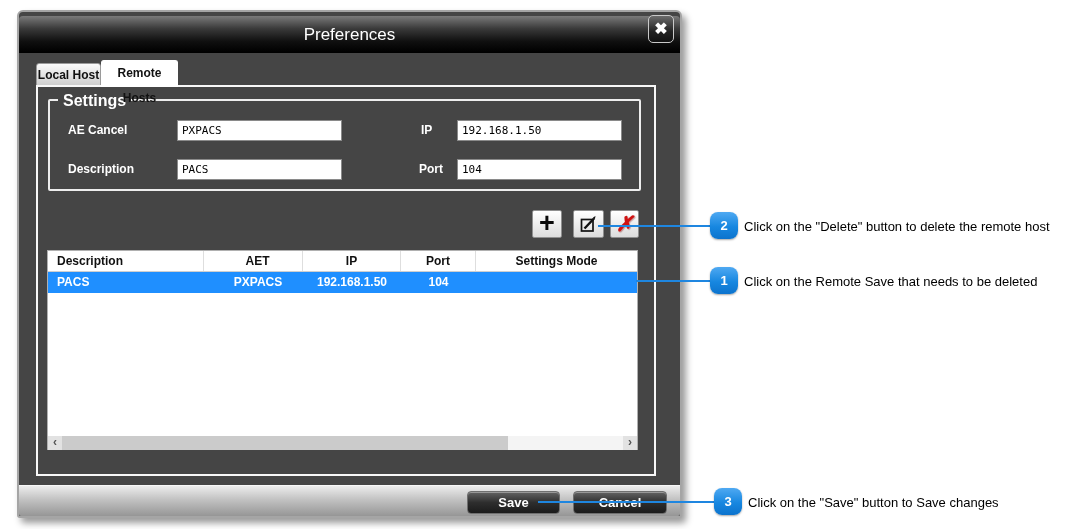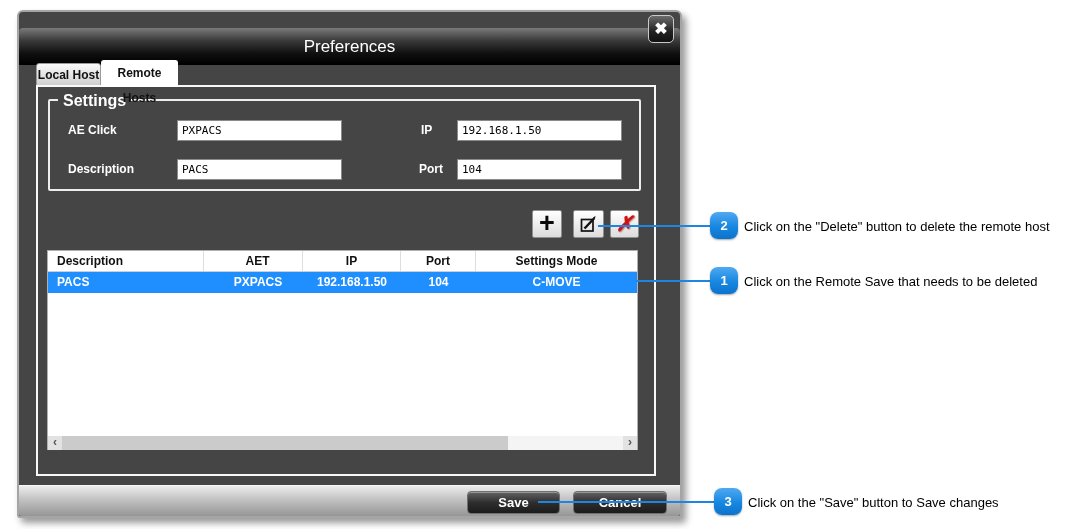--- a/index.html
+++ b/index.html
@@ -5,21 +5,21 @@
   * { box-sizing: border-box; margin: 0; padding: 0; }
   html, body { width: 1066px; height: 529px; background: #ffffff; overflow: hidden;
     font-family: "Liberation Sans", sans-serif; }
   .abs { position: absolute; }
 
   
   .dialog { left: 17px; top: 10px; width: 665px; height: 508px;
     background: #454545; border: 2px solid #a5a5a5; border-radius: 6px 6px 3px 3px;
     box-shadow: 4px 5px 7px rgba(0,0,0,.40); z-index: 1; }
 
-  .titlebar { left: 0; top: 16px; width: 661px; height: 37px;
+  .titlebar { left: 0; top: 4px; width: 661px; height: 37px;
     background: linear-gradient(180deg, #7a7a7a 0%, #3a3a3a 35%, #101010 70%, #000 100%);
     border-radius: 4px 4px 0 0; border-bottom: 1px solid #000; }
   .title { width: 100%; text-align: center; line-height: 37px; color: #fff; font-size: 17px; }
   .close-btn { left: 629px; top: 3px; width: 26px; height: 28px;
     background: linear-gradient(180deg, #6b6b6b, #222 60%, #111);
     border: 1px solid #c9c9c9; border-radius: 5px; color: #fff;
     font-size: 16px; font-weight: bold; text-align: center; line-height: 26px; cursor: pointer; }
 
   
   .tab { font-size: 12px; font-weight: bold; color: #111; text-align: center; cursor: pointer; }
@@ -104,21 +104,21 @@
   <div class="abs close-btn">✖</div>
 
   <div class="abs tab tab-inactive">Local Host</div>
   <div class="abs tab tab-active">Remote Hosts</div>
 
   <div class="abs panel">
 
     <div class="abs groupbox">
       <span class="legend">Settings</span>
 
-      <span class="abs field-label" style="left:18px; top:22px;">AE Click</span>
+      <span class="abs field-label" style="left:18px; top:22px;">AE Cancel</span>
       <input class="abs text-input" style="left: 127px; top: 19px;" value="PXPACS">
 
       <span class="abs field-label" style="left:371px; top:22px;">IP</span>
       <input class="abs text-input" style="left: 407px; top: 19px;" value="192.168.1.50">
 
       <span class="abs field-label" style="left:18px; top:61px;">Description</span>
       <input class="abs text-input" style="left: 127px; top: 58px;" value="PACS">
 
       <span class="abs field-label" style="left:369px; top:61px;">Port</span>
       <input class="abs text-input" style="left: 407px; top: 58px;" value="104">
@@ -144,21 +144,20 @@
         <div class="th c1">AET</div>
         <div class="th c2">IP</div>
         <div class="th c3">Port</div>
         <div class="th c4">Settings Mode</div>
       </div>
       <div class="trow">
         <div class="td c0">PACS</div>
         <div class="td c1">PXPACS</div>
         <div class="td c2">192.168.1.50</div>
         <div class="td c3">104</div>
-        <div class="td c4">C-MOVE</div>
       </div>
       <div class="tbody-empty"></div>
       <div class="hscroll">
         <div class="scroll-arrow">‹</div>
         <div class="scroll-thumb"></div>
         <div class="scroll-track"></div>
         <div class="scroll-arrow">›</div>
       </div>
     </div>
 

